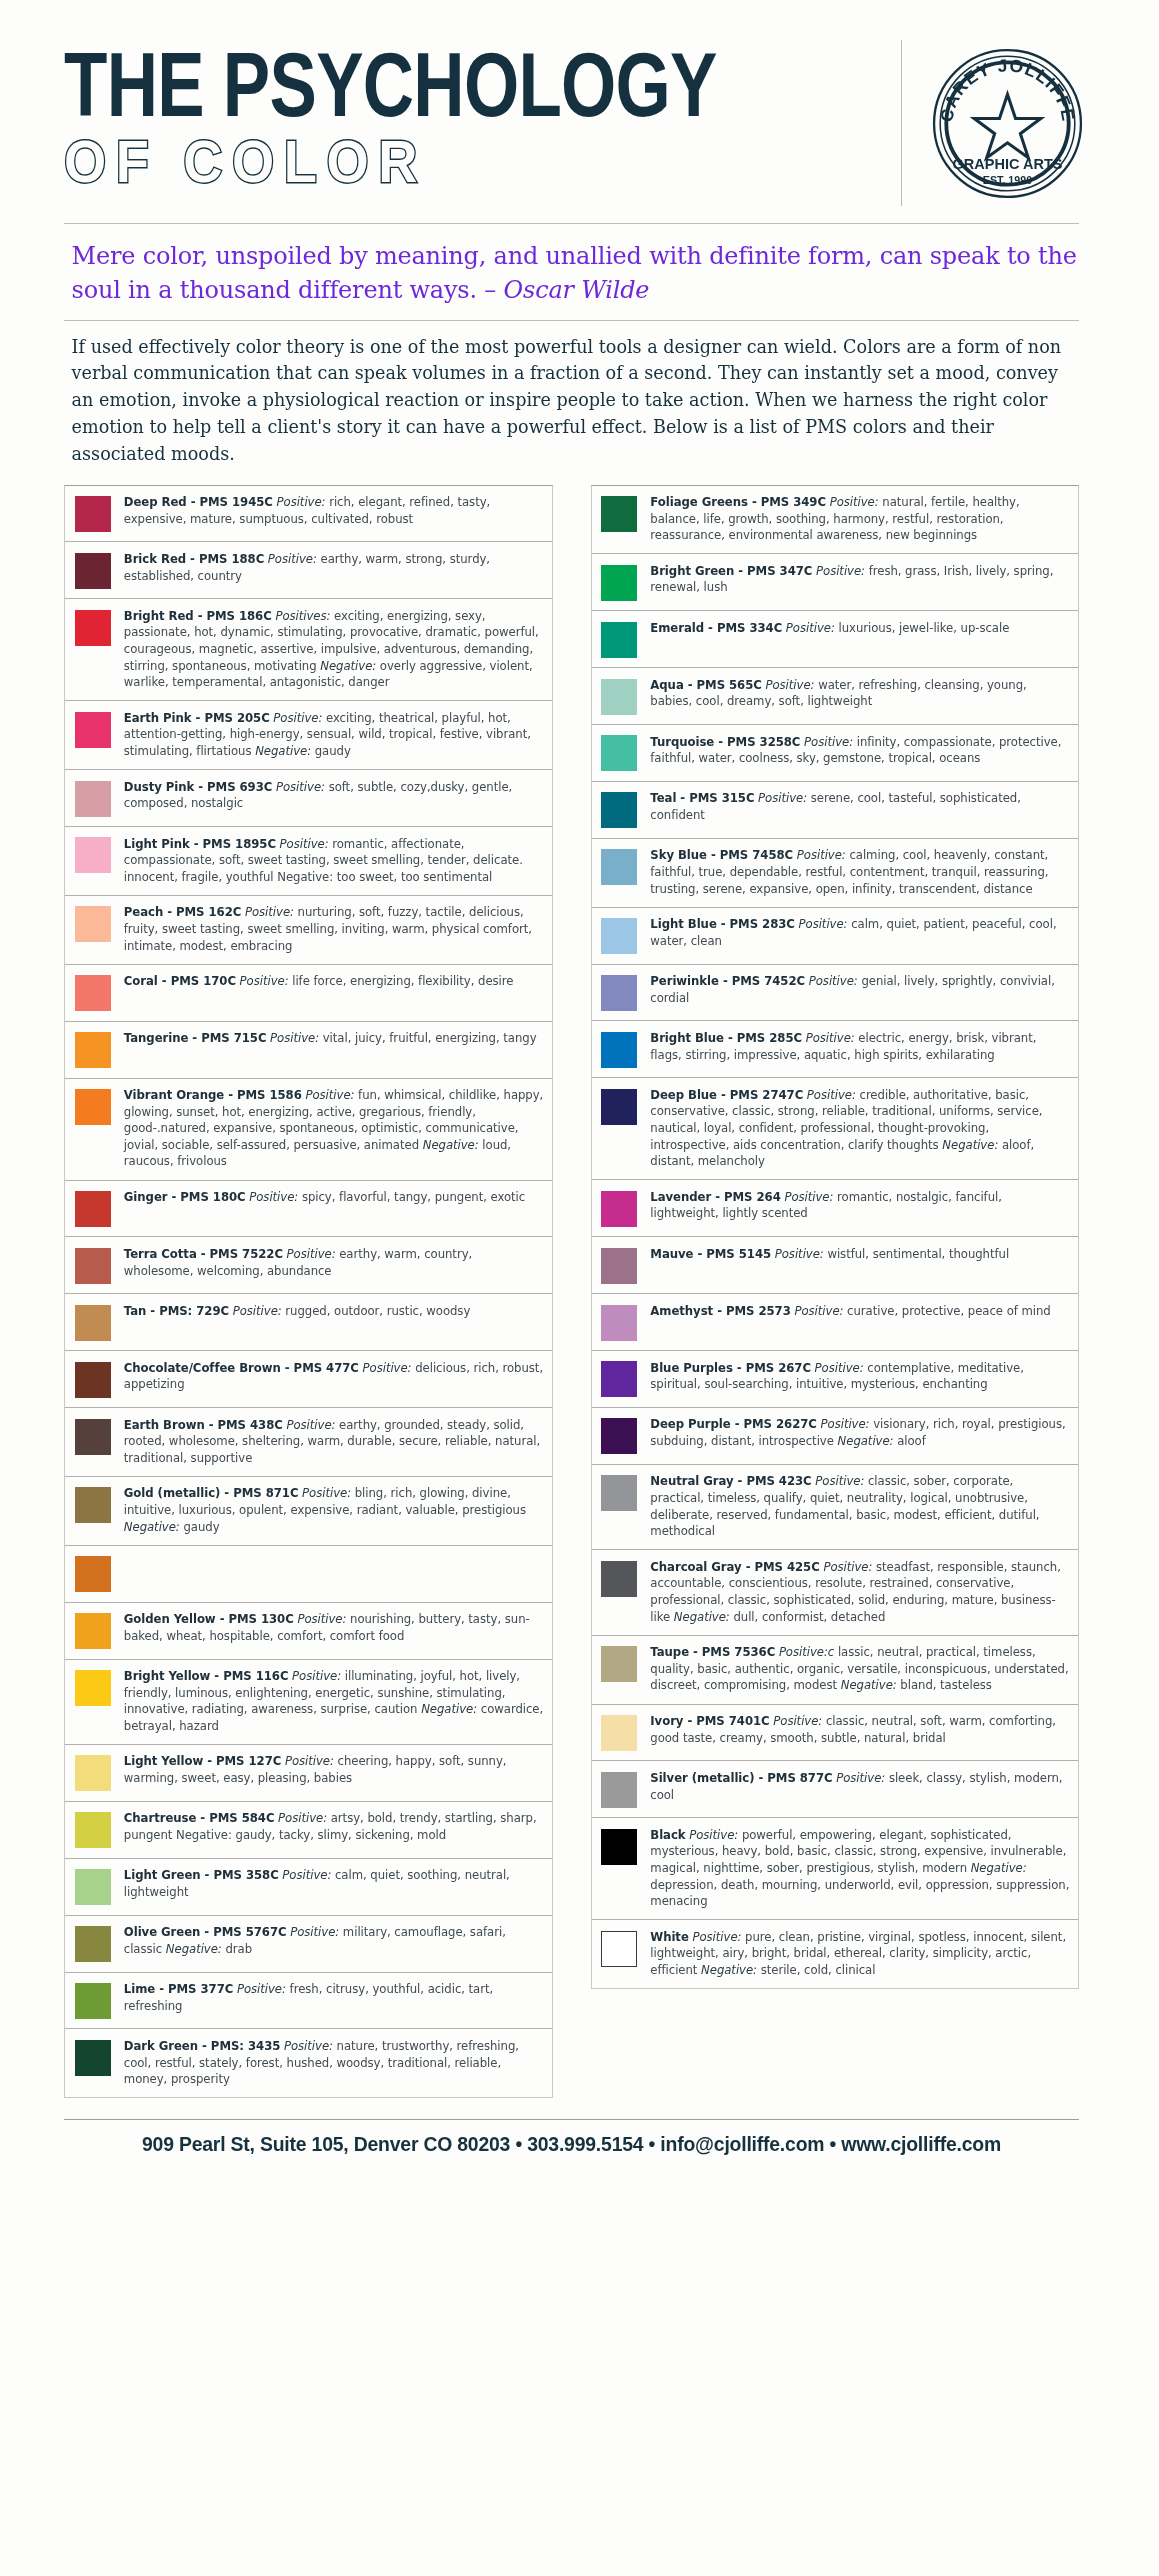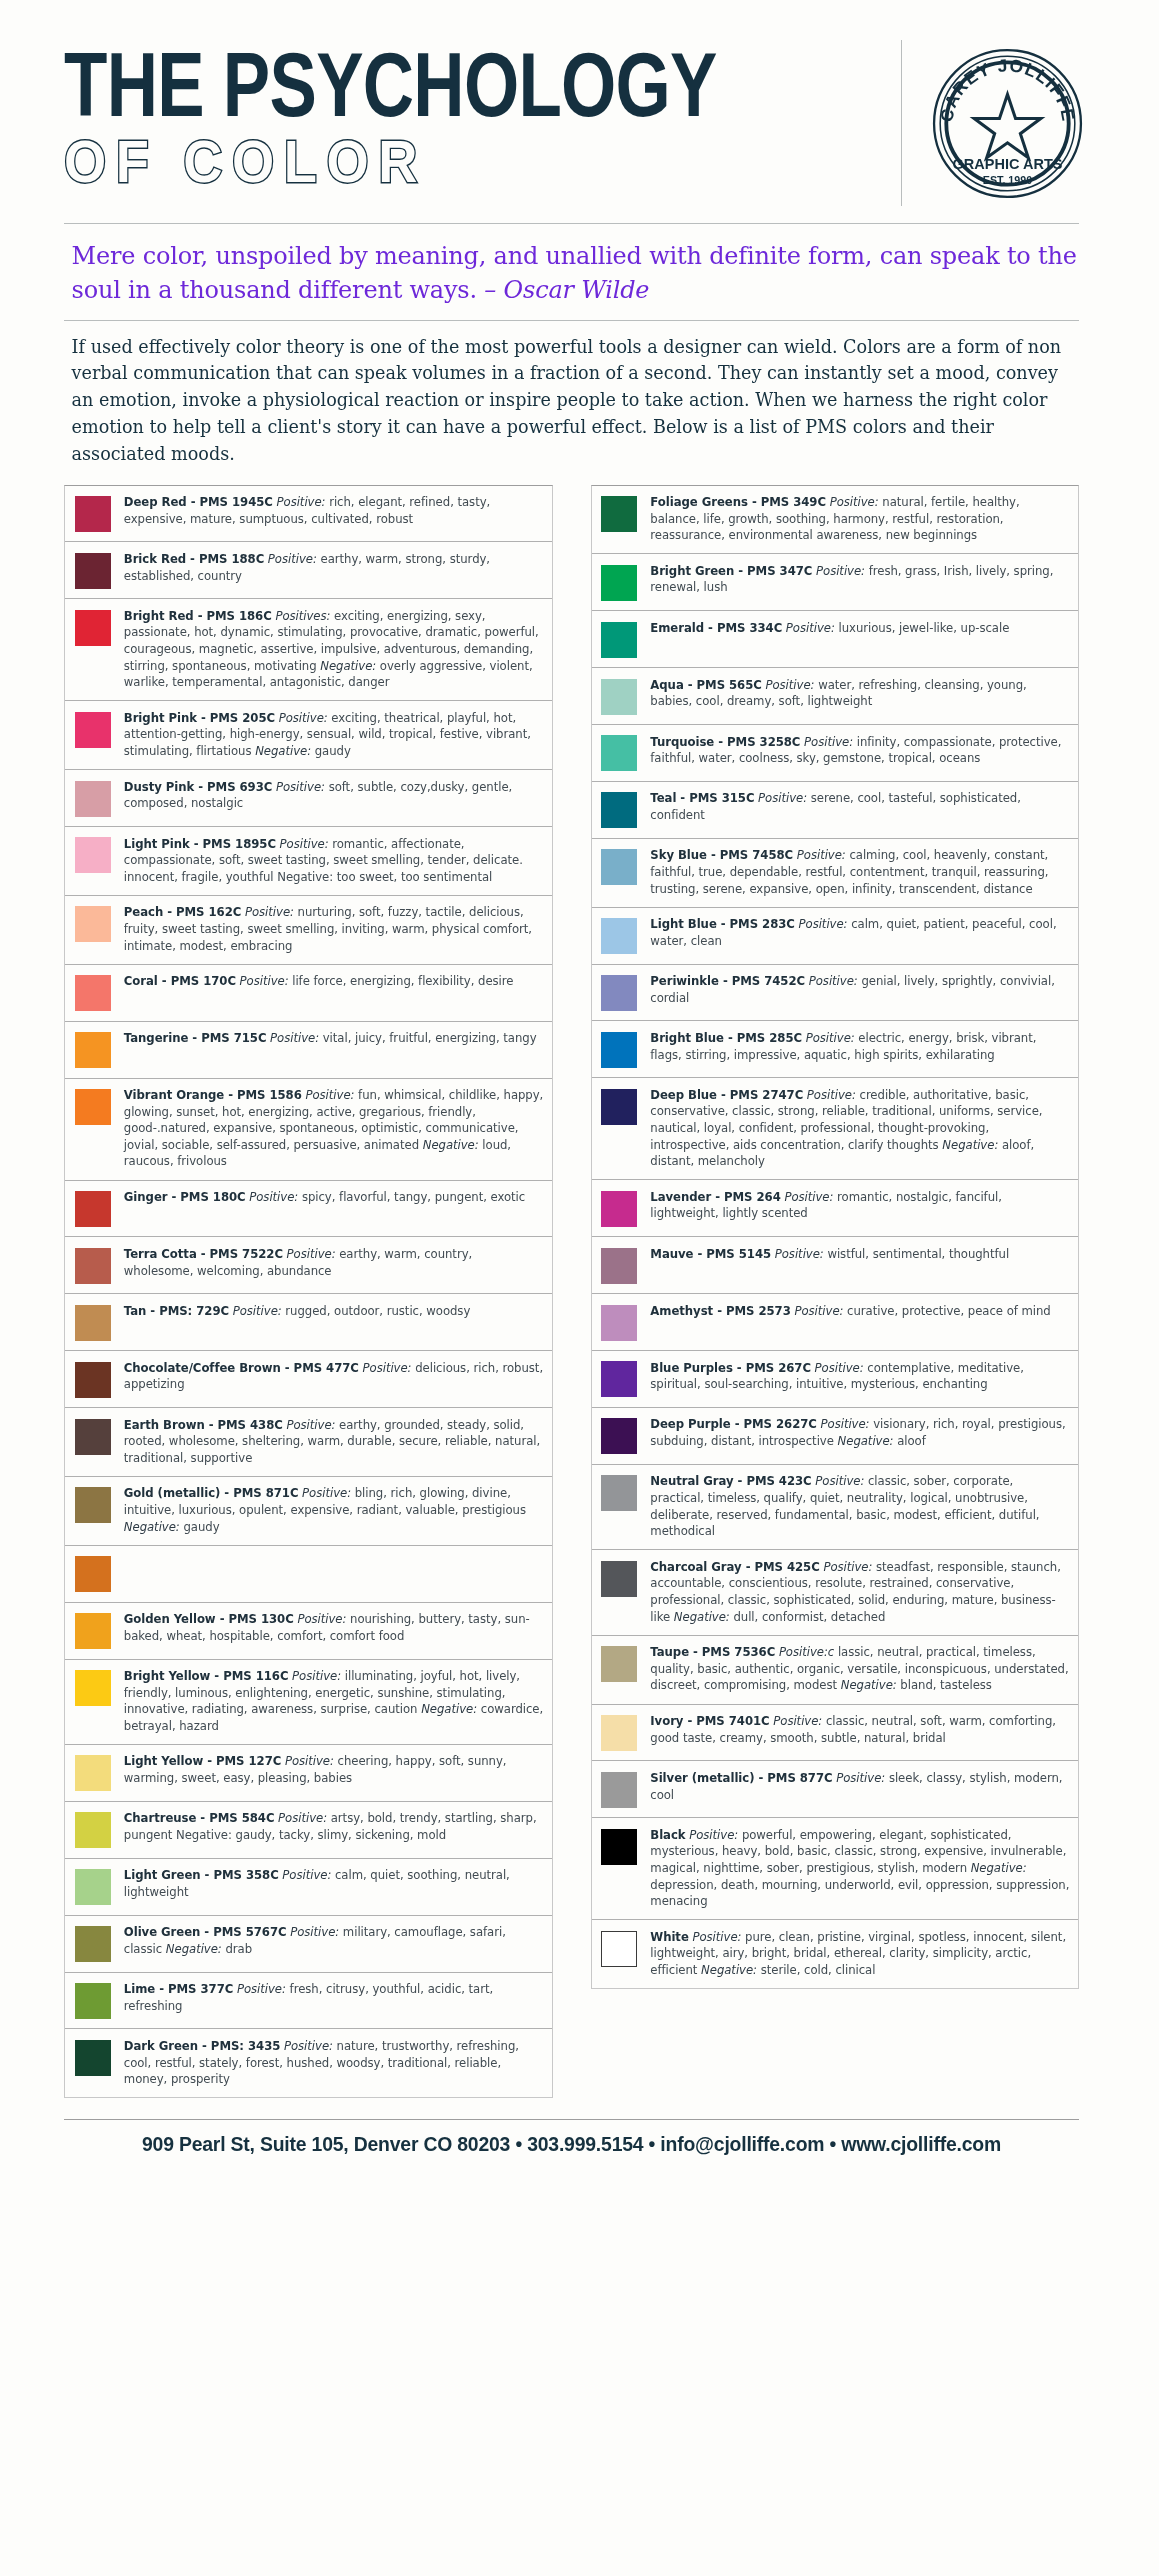--- a/index.html
+++ b/index.html
@@ -198,21 +198,21 @@
           <div class="entry">
             <div class="swatch" style="background: rgb(107, 36, 50);"></div>
             <div class="entry-text"><span class="nm">Brick Red - PMS 188C</span> <span class="lbl">Positive:</span> <span>earthy, warm, strong, sturdy, established, country</span></div>
           </div>
           <div class="entry">
             <div class="swatch" style="background: rgb(224, 36, 52);"></div>
             <div class="entry-text"><span class="nm">Bright Red - PMS 186C</span> <span class="lbl">Positives:</span> <span>exciting, energizing, sexy, passionate, hot, dynamic, stimulating, provocative, dramatic, powerful, courageous, magnetic, assertive, impulsive, adventurous, demanding, stirring, spontaneous, motivating</span> <span class="lbl">Negative:</span> <span>overly aggressive, violent, warlike, temperamental, antagonistic, danger</span></div>
           </div>
           <div class="entry">
             <div class="swatch" style="background: rgb(232, 50, 107);"></div>
-            <div class="entry-text"><span class="nm">Bright Pink - PMS 205C</span> <span class="lbl">Positive:</span> <span>exciting, theatrical, playful, hot, attention-getting, high-energy, sensual, wild, tropical, festive, vibrant, stimulating, flirtatious</span> <span class="lbl">Negative:</span> <span>gaudy</span></div>
+            <div class="entry-text"><span class="nm">Earth Pink - PMS 205C</span> <span class="lbl">Positive:</span> <span>exciting, theatrical, playful, hot, attention-getting, high-energy, sensual, wild, tropical, festive, vibrant, stimulating, flirtatious</span> <span class="lbl">Negative:</span> <span>gaudy</span></div>
           </div>
           <div class="entry">
             <div class="swatch" style="background: rgb(215, 158, 166);"></div>
             <div class="entry-text"><span class="nm">Dusty Pink - PMS 693C</span> <span class="lbl">Positive:</span> <span>soft, subtle, cozy,dusky, gentle, composed, nostalgic</span></div>
           </div>
           <div class="entry">
             <div class="swatch" style="background: rgb(246, 175, 198);"></div>
             <div class="entry-text"><span class="nm">Light Pink - PMS 1895C</span> <span class="lbl">Positive:</span> <span>romantic, affectionate, compassionate, soft, sweet tasting, sweet smelling, tender, delicate. innocent, fragile, youthful Negative: too sweet, too sentimental</span></div>
           </div>
           <div class="entry">

